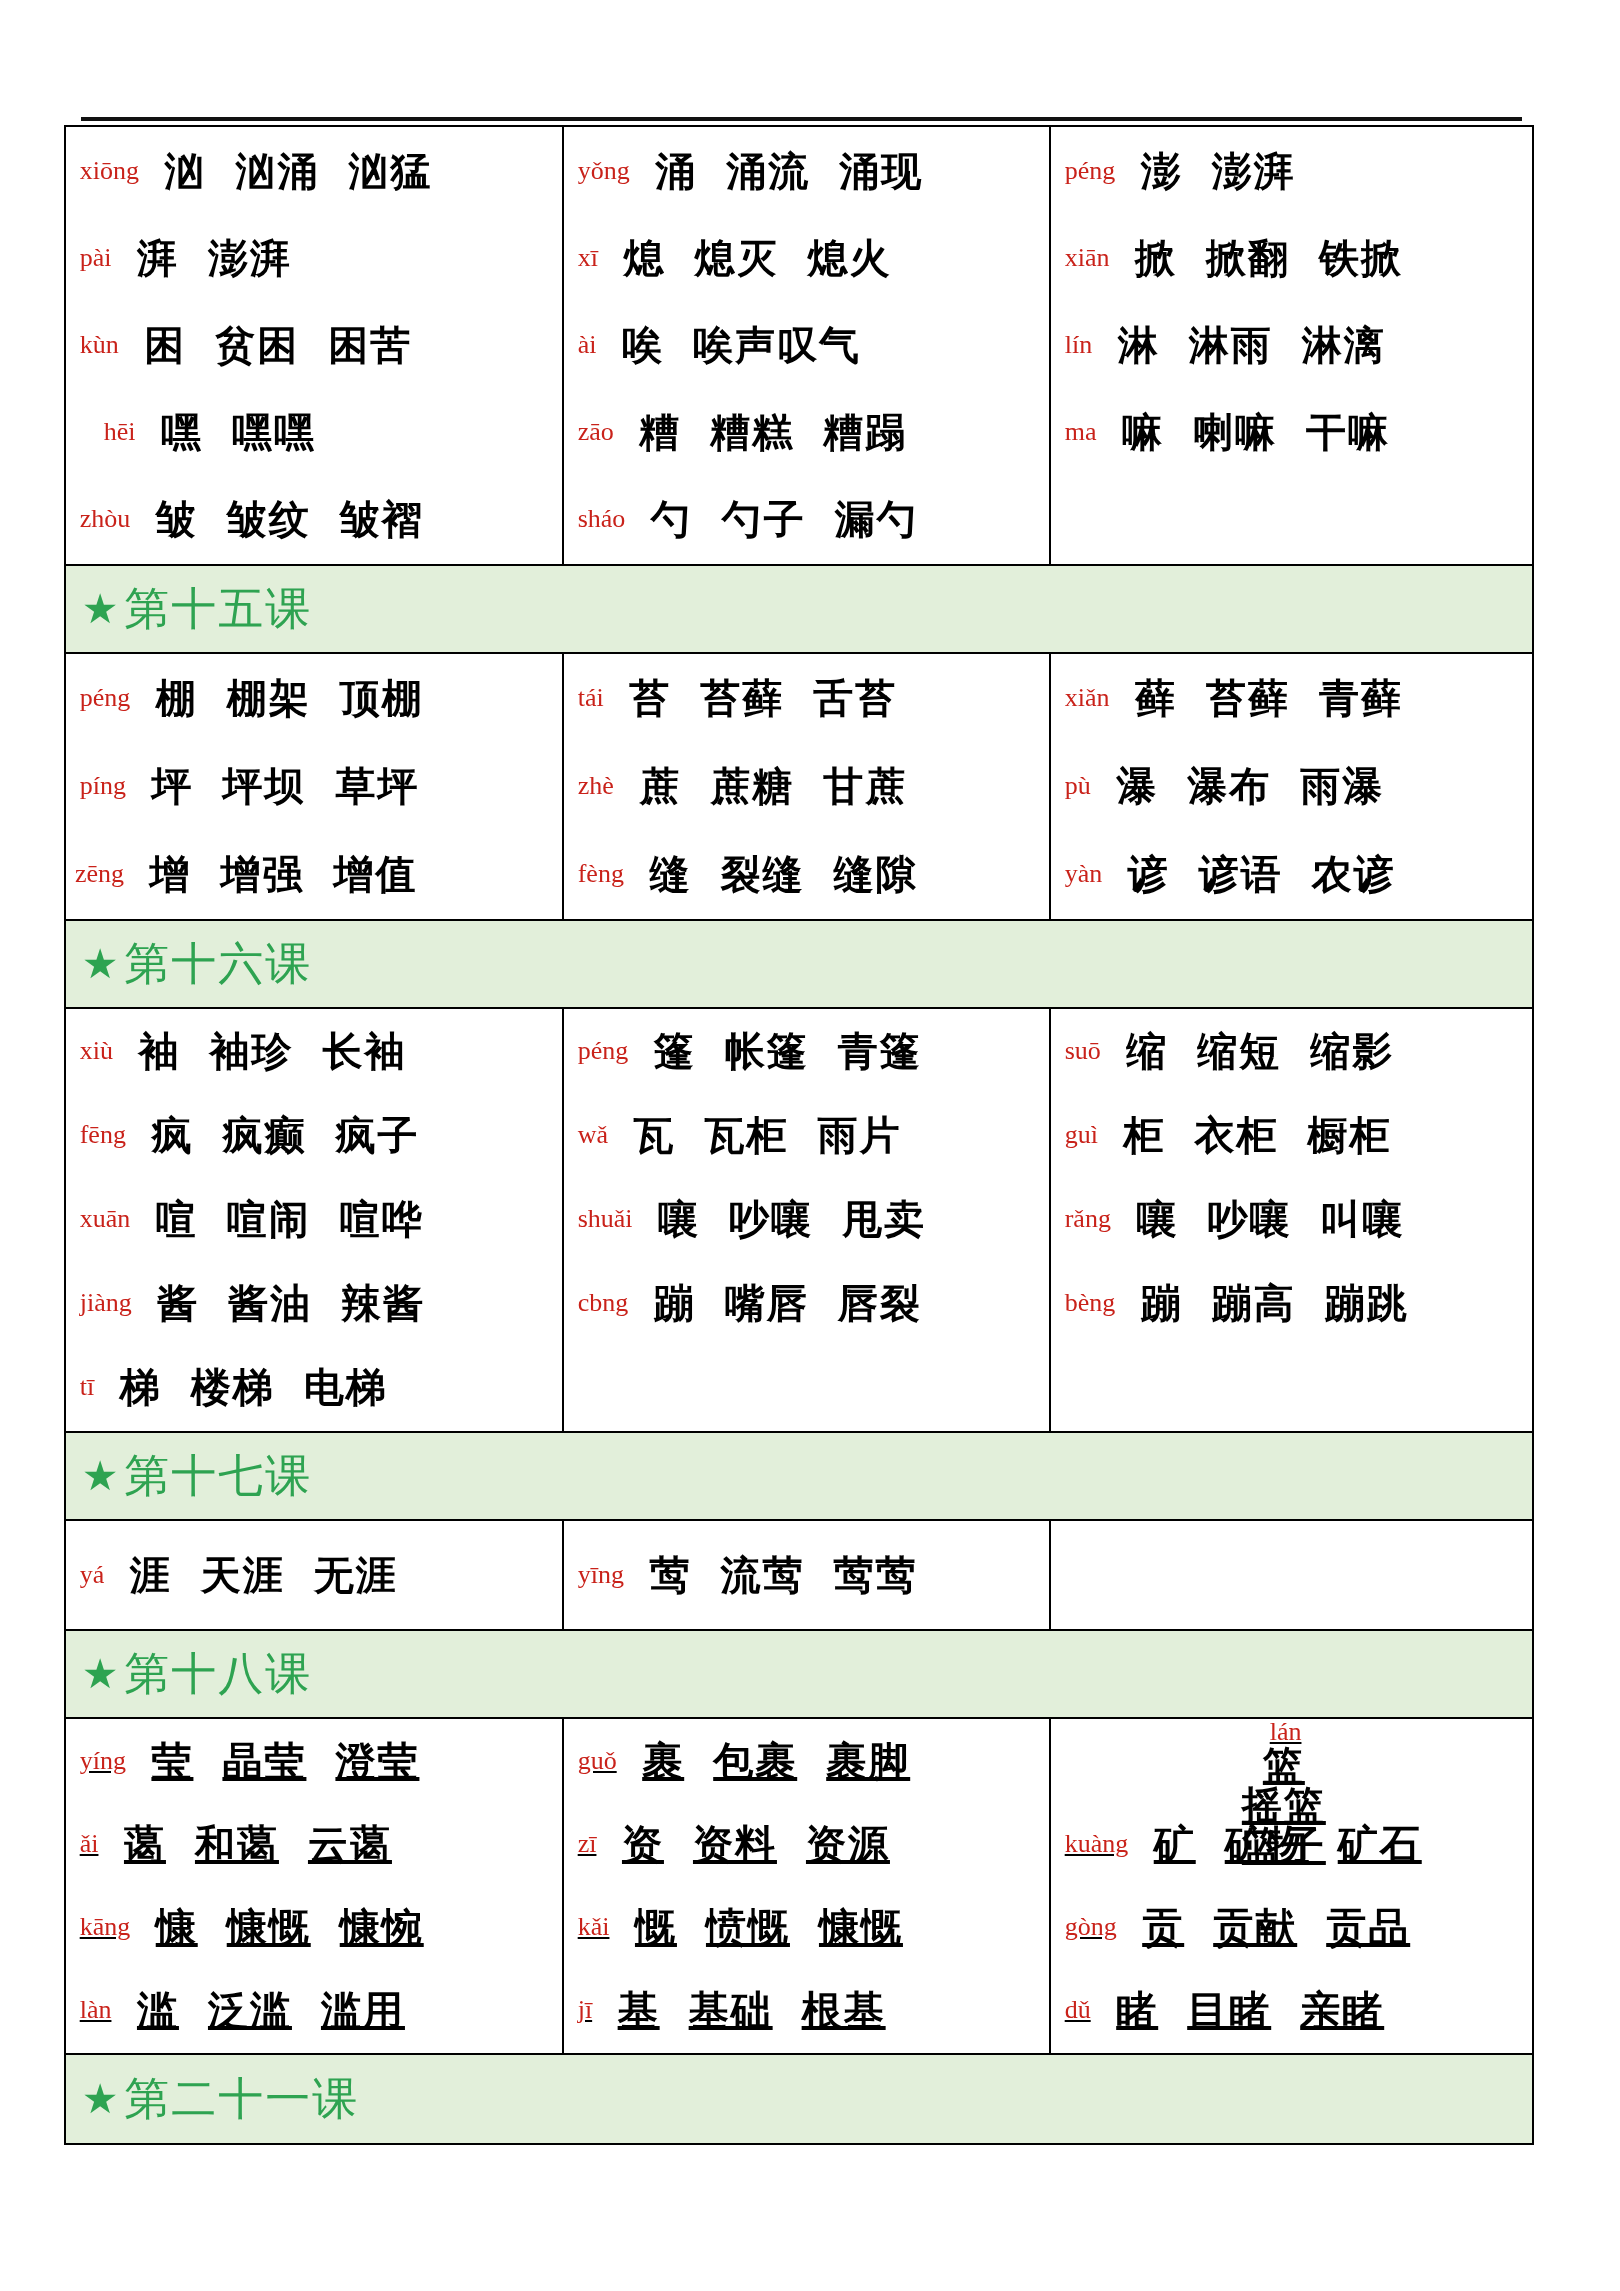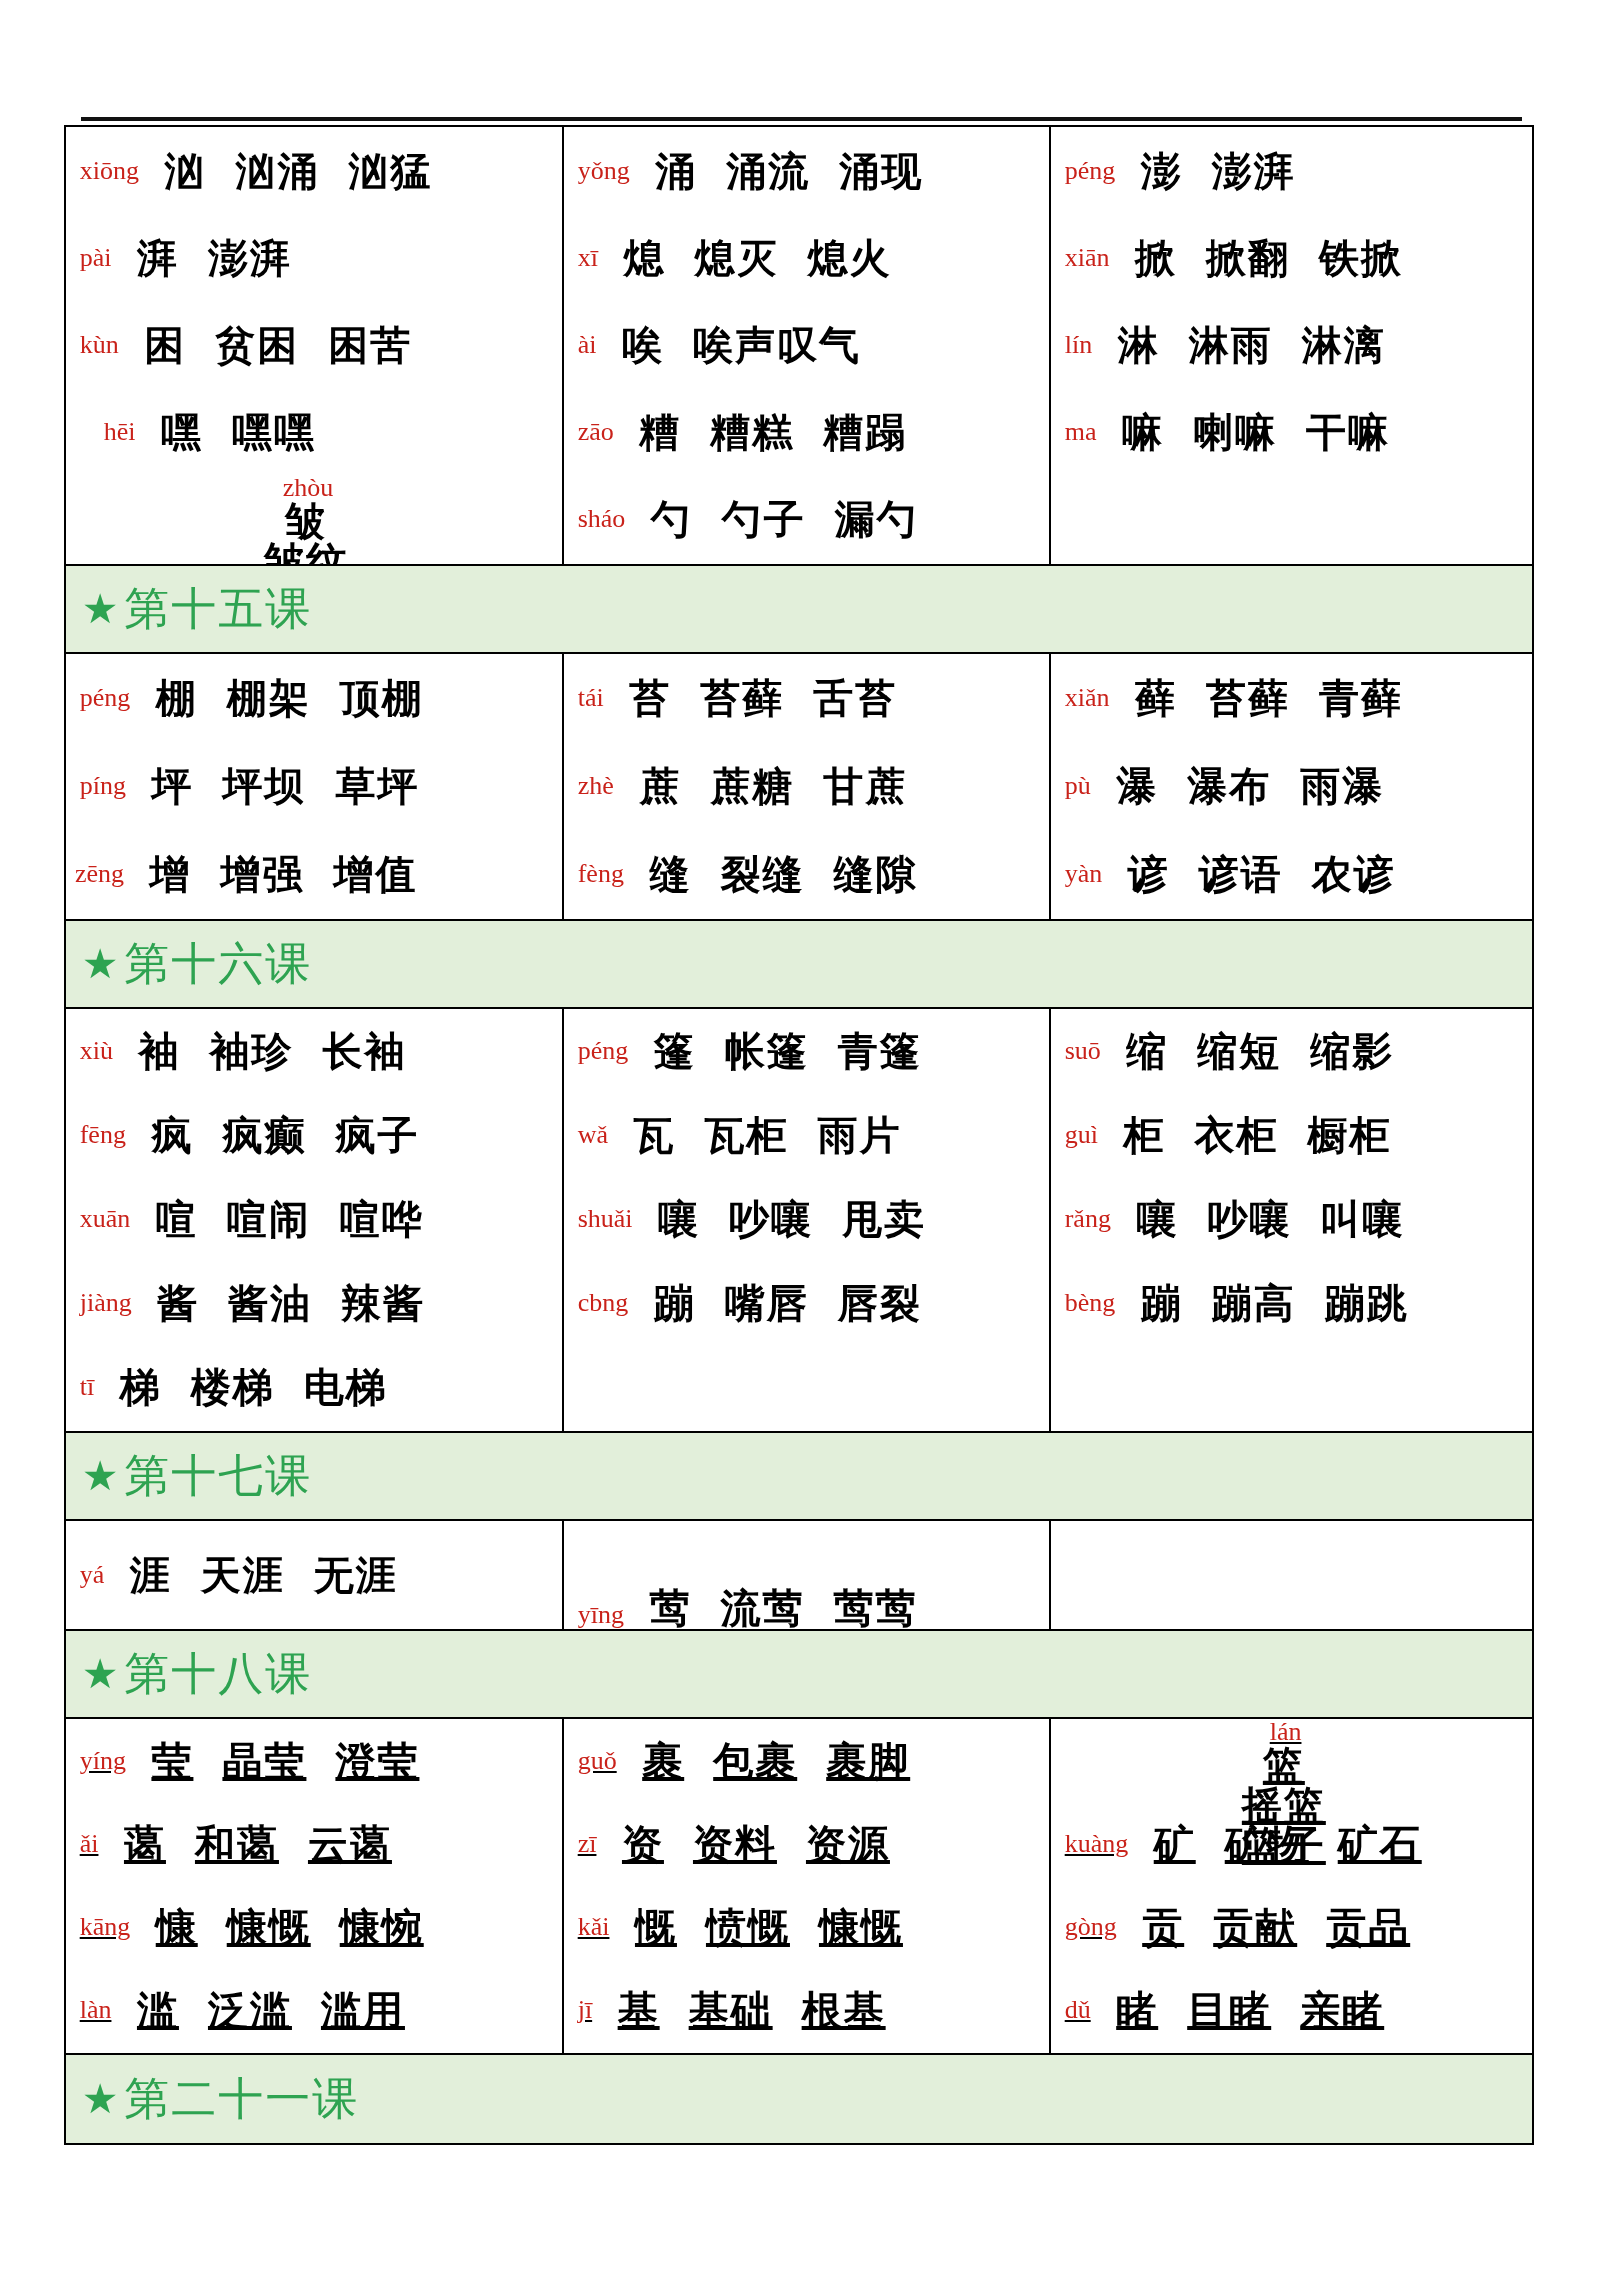--- a/index.html
+++ b/index.html
@@ -69,21 +69,21 @@
           <span class="pinyin">kùn</span>
           <span class="word">困</span>
           <span class="word">贫困</span>
           <span class="word">困苦</span>
         </div>
         <div class="entry" style="height: 87px; margin-left: 24px;">
           <span class="pinyin">hēi</span>
           <span class="word">嘿</span>
           <span class="word">嘿嘿</span>
         </div>
-        <div class="entry" style="height: 87px; flex-direction: column;">
+        <div class="entry" style="height: 87px;">
           <span class="pinyin">zhòu</span>
           <span class="word">皱</span>
           <span class="word">皱纹</span>
           <span class="word">皱褶</span>
         </div>
       </div>
       <div class="cell">
         <div class="entry" style="height: 87px;">
           <span class="pinyin">yǒng</span>
           <span class="word">涌</span>
@@ -303,21 +303,21 @@
     <div class="block" style="height: 110px;">
       <div class="cell">
         <div class="entry" style="height: 107px;">
           <span class="pinyin">yá</span>
           <span class="word">涯</span>
           <span class="word">天涯</span>
           <span class="word">无涯</span>
         </div>
       </div>
       <div class="cell">
-        <div class="entry" style="height: 107px; align-items: flex-end;">
+        <div class="entry" style="height: 107px;">
           <span class="pinyin">yīng</span>
           <span class="word">莺</span>
           <span class="word">流莺</span>
           <span class="word">莺莺</span>
         </div>
       </div>
       <div class="cell last"></div>
     </div>
     <div class="hdr" style="height: 88px;">
       <span class="hdr-star">★</span>

